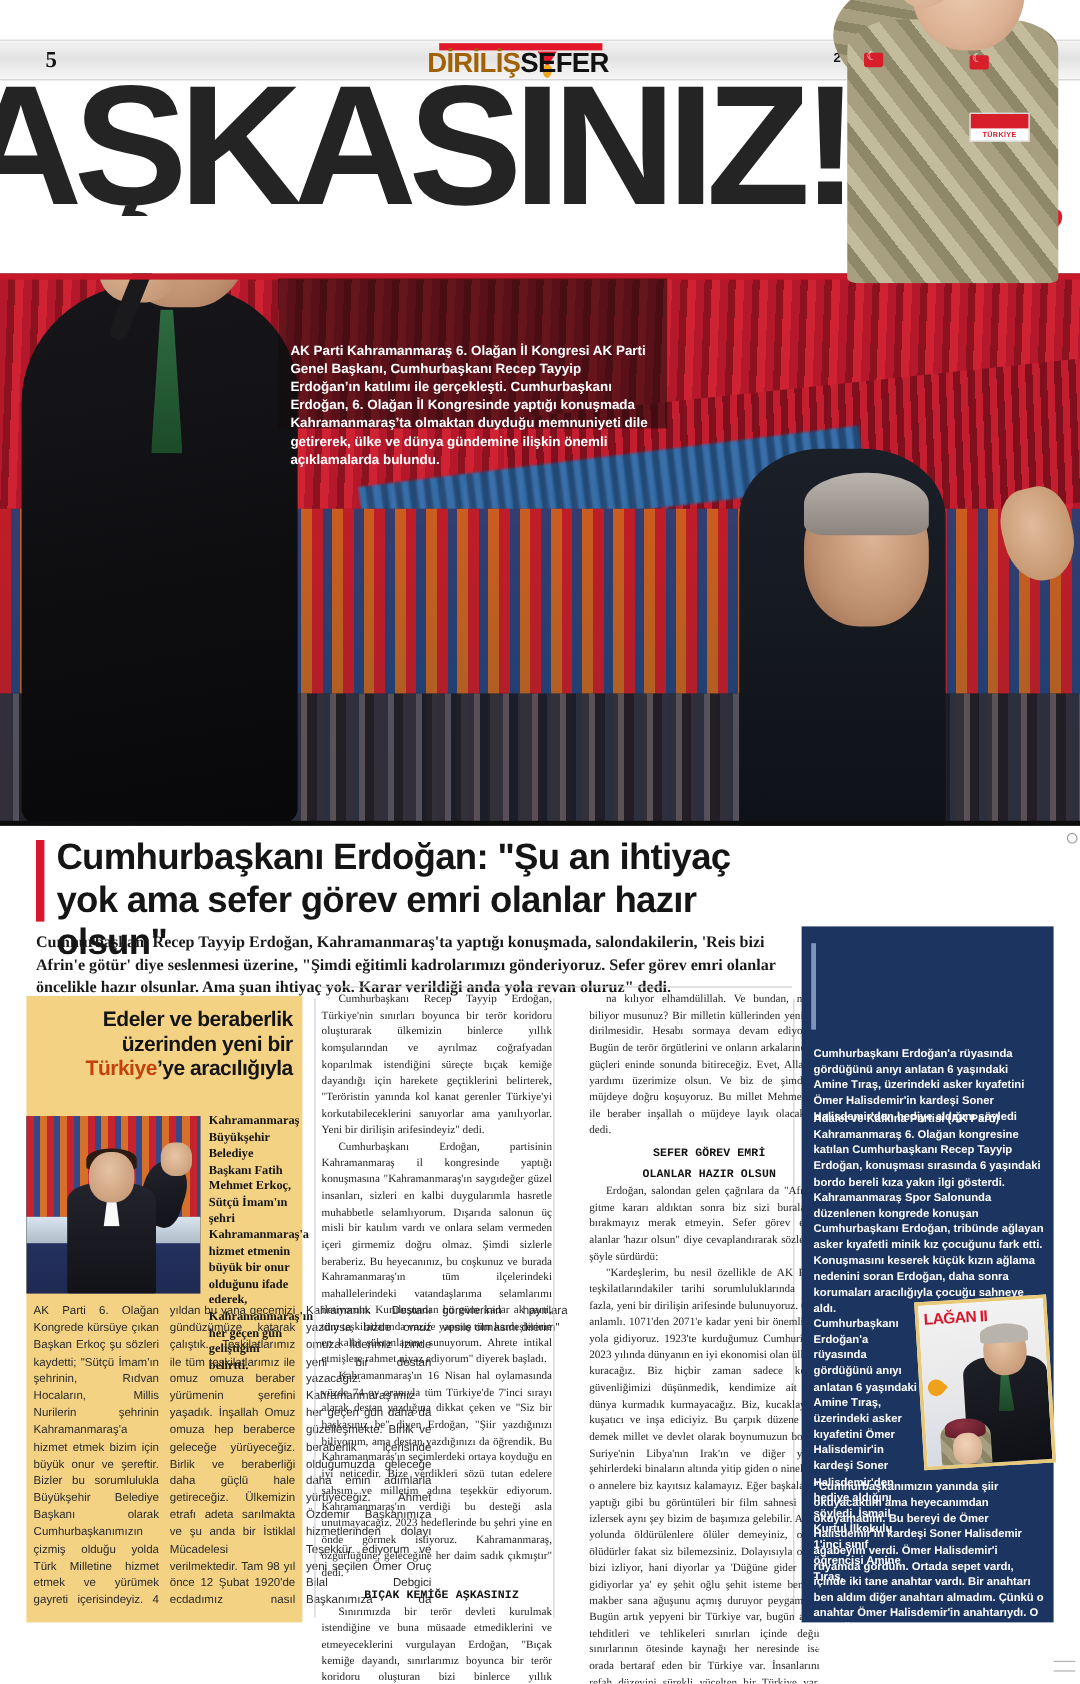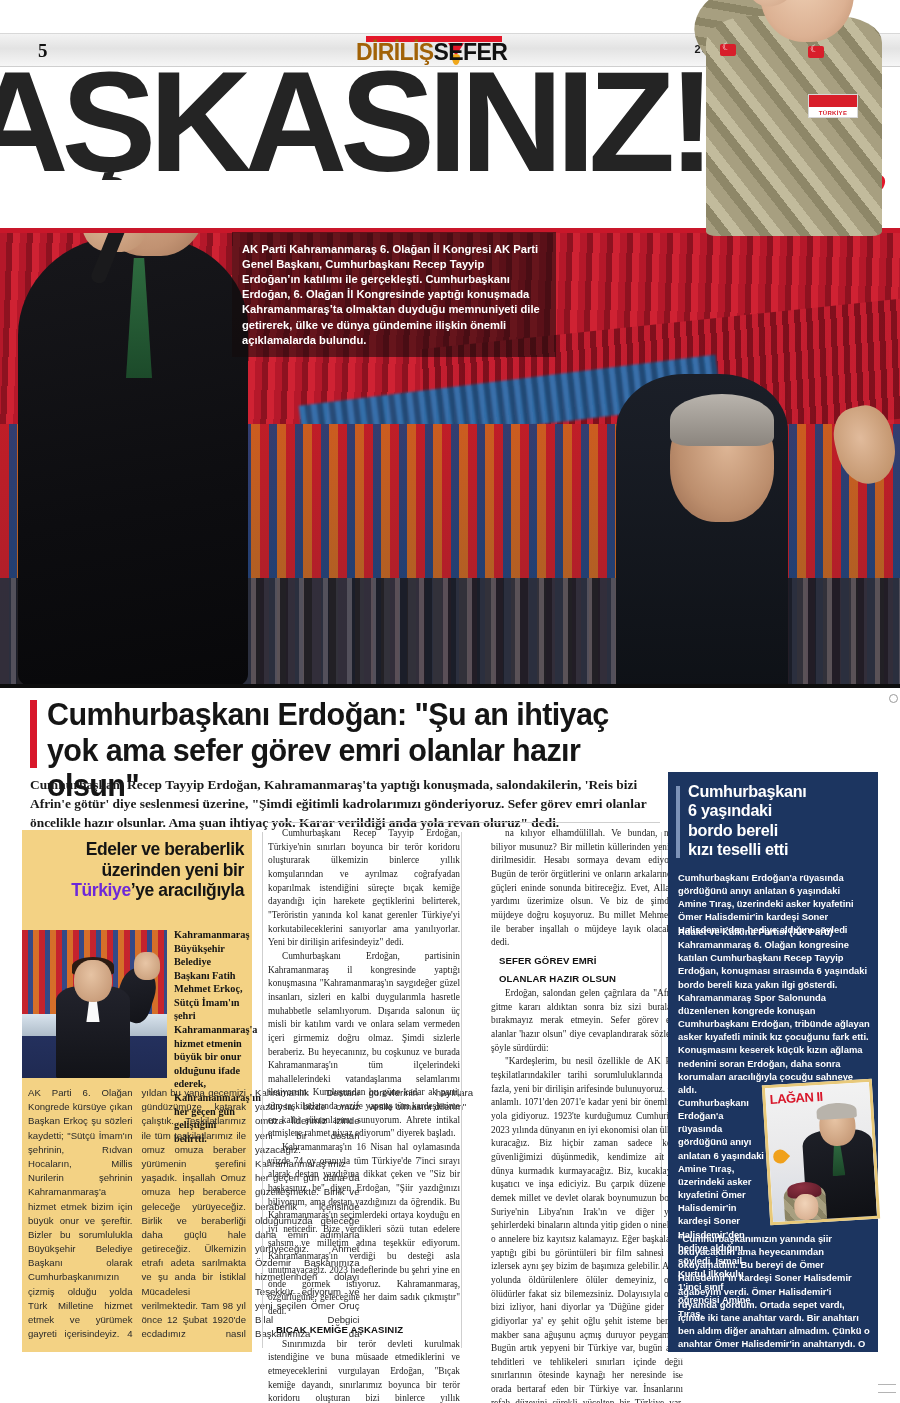--- a/index.html
+++ b/index.html
@@ -200,20 +200,21 @@
 
   
   #hero-card {
     position: absolute; left: 232px; top: 232px; width: 324px; height: 125px;
     background: rgba(20,10,10,0.56);
     padding: 10px 14px 8px 10px;
   }
   #hero-card-text {
     font-size: 11.2px; font-weight: 700; line-height: 1.35; color: #fff;
     font-family: "Liberation Sans", sans-serif;
+    margin-top: 44px;
   }
   #hero-topbar {
     position: absolute; left: 0; top: 228px; width: 900px; height: 5px;
     background: #c9172a;
   }
   #hero-botbar {
     position: absolute; left: 0; top: 684px; width: 900px; height: 4px;
     background: #0d0d0d;
   }
 
@@ -240,21 +241,21 @@
   
   #yellow-box {
     position: absolute; left: 22px; top: 830px; width: 230px; height: 522px;
     background: #f3d284;
   }
   #yellow-head {
     padding: 9px 8px 0 8px;
     font-size: 17.5px; font-weight: 800; line-height: 1.18; color: #141414;
     text-align: right; letter-spacing: -0.4px;
   }
-  #yellow-head .red { color: #6d28d9; text-align: right; }
+  #yellow-head .red { color: #c2410c; text-align: right; }
   #yellow-photo {
     position: absolute; left: 22px; top: 930px; width: 145px; height: 148px;
     overflow: hidden;
     background: linear-gradient(180deg,#30407a 0%,#1f2a52 100%);
   }
   #yp-crowd {
     position: absolute; left: 0; top: 0; width: 145px; height: 84px;
     background:
       repeating-linear-gradient(90deg, rgba(205,35,45,.9) 0 6px, rgba(40,80,150,.85) 6px 11px, rgba(235,130,40,.8) 11px 17px),
       #7d2230;
@@ -309,23 +310,23 @@
     position: absolute; left: 268px; top: 827px; width: 192px; height: 520px;
     font-size: 9.3px; line-height: 1.47; color: #1d1d1d;
     font-family: "Liberation Serif", serif; text-align: justify;
   }
   #mid-col2 {
     position: absolute; left: 491px; top: 827px; width: 192px; height: 520px;
     font-size: 9.3px; line-height: 1.47; color: #1d1d1d;
     font-family: "Liberation Serif", serif; text-align: justify;
   }
   .subhead {
-    display: block; font-family: Liberation Sans, sans-serif;
+    display: block; font-family: Liberation Mono, monospace;
     font-weight: 800; font-size: 9.6px; color: #111;
-    letter-spacing: 0.1px; margin: 4px 0 1px 8px; text-align: left;
+    letter-spacing: 0.1px; margin: 4px 0 1px 8px; text-align: center;
   }
   .para { text-indent: 14px; display: block; }
   .vrule {
     position: absolute; width: 1px; background: #cfcfcf;
   }
 
   
   #navy-box {
     position: absolute; left: 668px; top: 772px; width: 210px; height: 580px;
     background: #1c3560;
@@ -526,26 +527,20 @@
     <span class="para">na kılıyor elhamdülillah. Ve bundan, nedir biliyor musunuz? Bir milletin küllerinden yeniden dirilmesidir. Hesabı sormaya devam ediyoruz. Bugün de terör örgütlerini ve onların arkalarındaki güçleri eninde sonunda bitireceğiz. Evet, Allah'ın yardımı üzerimize olsun. Ve biz de şimdi o müjdeye doğru koşuyoruz. Bu millet Mehmetleri ile beraber inşallah o müjdeye layık olacaktır" dedi.</span>
     <span class="subhead">SEFER GÖREV EMRİ</span>
     <span class="subhead">OLANLAR HAZIR OLSUN</span>
     <span class="para">Erdoğan, salondan gelen çağrılara da "Afrin'e gitme kararı aldıktan sonra biz sizi buralarda bırakmayız merak etmeyin. Sefer görev emri alanlar 'hazır olsun" diye cevaplandırarak sözlerini şöyle sürdürdü:</span>
     <span class="para">"Kardeşlerim, bu nesil özellikle de AK Parti teşkilatlarındakiler tarihi sorumluluklarında çok fazla, yeni bir dirilişin arifesinde bulunuyoruz. Çok anlamlı. 1071'den 2071'e kadar yeni bir önemli bir yola gidiyoruz. 1923'te kurduğumuz Cumhuriyeti 2023 yılında dünyanın en iyi ekonomisi olan ülkeyi kuracağız. Biz hiçbir zaman sadece kendi güvenliğimizi düşünmedik, kendimize ait bir dünya kurmadık kurmayacağız. Biz, kucaklayıcı, kuşatıcı ve inşa ediciyiz. Bu çarpık düzene dur demek millet ve devlet olarak boynumuzun borcu. Suriye'nin Libya'nın Irak'ın ve diğer yıkık şehirlerdeki binaların altında yitip giden o ninelere, o annelere biz kayıtsız kalamayız. Eğer başkalarını yaptığı gibi bu görüntüleri bir film sahnesi gibi izlersek aynı şey bizim de başımıza gelebilir. Allah yolunda öldürülenlere ölüler demeyiniz, onlar ölüdürler fakat siz bilemezsiniz. Dolayısıyla onlar bizi izliyor, hani diyorlar ya 'Düğüne gider gibi gidiyorlar ya' ey şehit oğlu şehit isteme benden makber sana ağuşunu açmış duruyor peygamber. Bugün artık yepyeni bir Türkiye var, bugün artık tehditleri ve tehlikeleri sınırları içinde değil sınırlarının ötesinde kaynağı her neresinde ise orada bertaraf eden bir Türkiye var. İnsanlarını refah düzeyini sürekli yücelten bir Türkiye var. Bugün nerede durduğunun farkında, gelecekte nereye durduğunun bir Türkiye var."</span>
 
   </div>
 
   <div id="navy-box"></div>
   <div id="navy-rule"></div>
-  <div id="navy-head">
-    <span>Cumhurbaşkanı</span><br>
-    <span>6 yaşındaki</span><br>
-    <span>bordo bereli</span><br>
-    <span>kızı teselli etti</span>
-  </div>
   <div id="navy-lede">Cumhurbaşkanı Erdoğan'a rüyasında gördüğünü anıyı anlatan 6 yaşındaki Amine Tıraş, üzerindeki asker kıyafetini Ömer Halisdemir'in kardeşi Soner Halisdemir'den hediye aldığını söyledi</div>
   <div id="navy-body1">Adalet ve Kalkına Partisi (AK Parti) Kahramanmaraş 6. Olağan kongresine katılan Cumhurbaşkanı Recep Tayyip Erdoğan, konuşması sırasında 6 yaşındaki bordo bereli kıza yakın ilgi gösterdi. Kahramanmaraş Spor Salonunda düzenlenen kongrede konuşan Cumhurbaşkanı Erdoğan, tribünde ağlayan asker kıyafetli minik kız çocuğunu fark etti. Konuşmasını keserek küçük kızın ağlama nedenini soran Erdoğan, daha sonra korumaları aracılığıyla çocuğu sahneye aldı.</div>
   <div id="navy-body2">Cumhurbaşkanı Erdoğan'a rüyasında gördüğünü anıyı anlatan 6 yaşındaki Amine Tıraş, üzerindeki asker kıyafetini Ömer Halisdemir'in kardeşi Soner Halisdemir'den hediye aldığını söyledi. İsmail Kurtul İlkokulu 1'inci sınıf öğrencisi Amine Tıraş,</div>
   <div id="navy-body3">"Cumhurbaşkanımızın yanında şiir okuyacaktım ama heyecanımdan okuyamadım. Bu bereyi de Ömer Halisdemir'in kardeşi Soner Halisdemir ağabeyim verdi. Ömer Halisdemir'i rüyamda gördüm. Ortada sepet vardı, içinde iki tane anahtar vardı. Bir anahtarı ben aldım diğer anahtarı almadım. Çünkü o anahtar Ömer Halisdemir'in anahtarıydı. O anda Ömer Halisdemir ağabeyim elini uzattı 'Ben ölmedim yaşıyorum' dedi.</div>
 
   <div id="navy-photo">
     <div id="np-bg"></div>
     <div id="np-redtxt">LAĞAN II</div>
     <div class="np-aklogo" style="left:4px;top:62px;"></div>
     <div class="np-aklogo" style="left:90px;top:62px;"></div>

